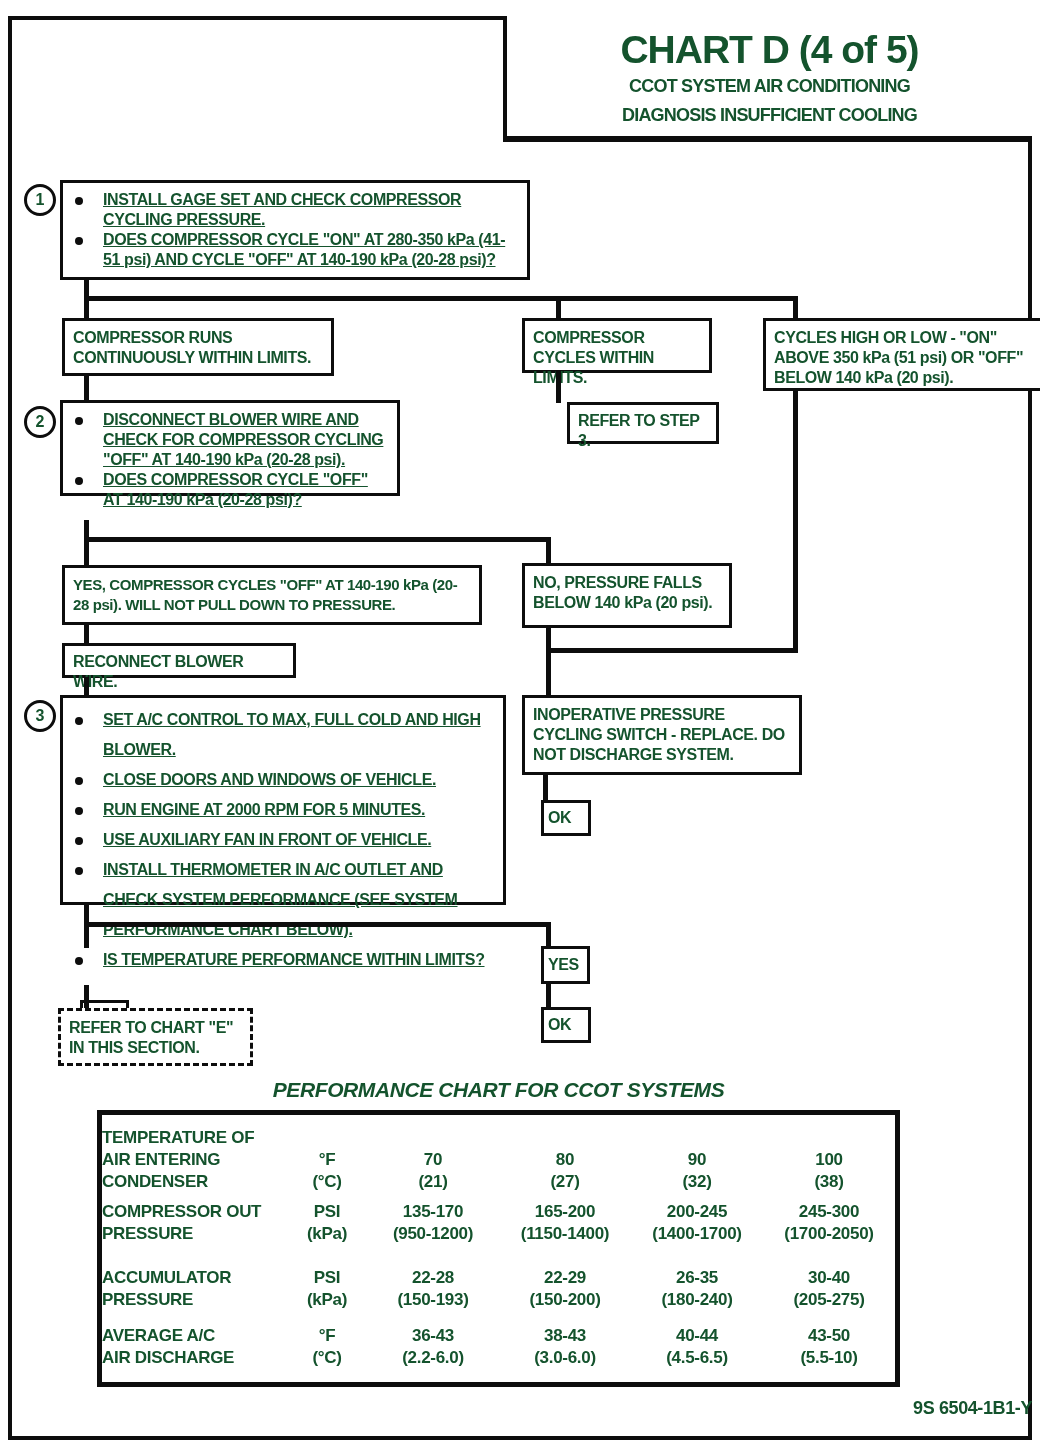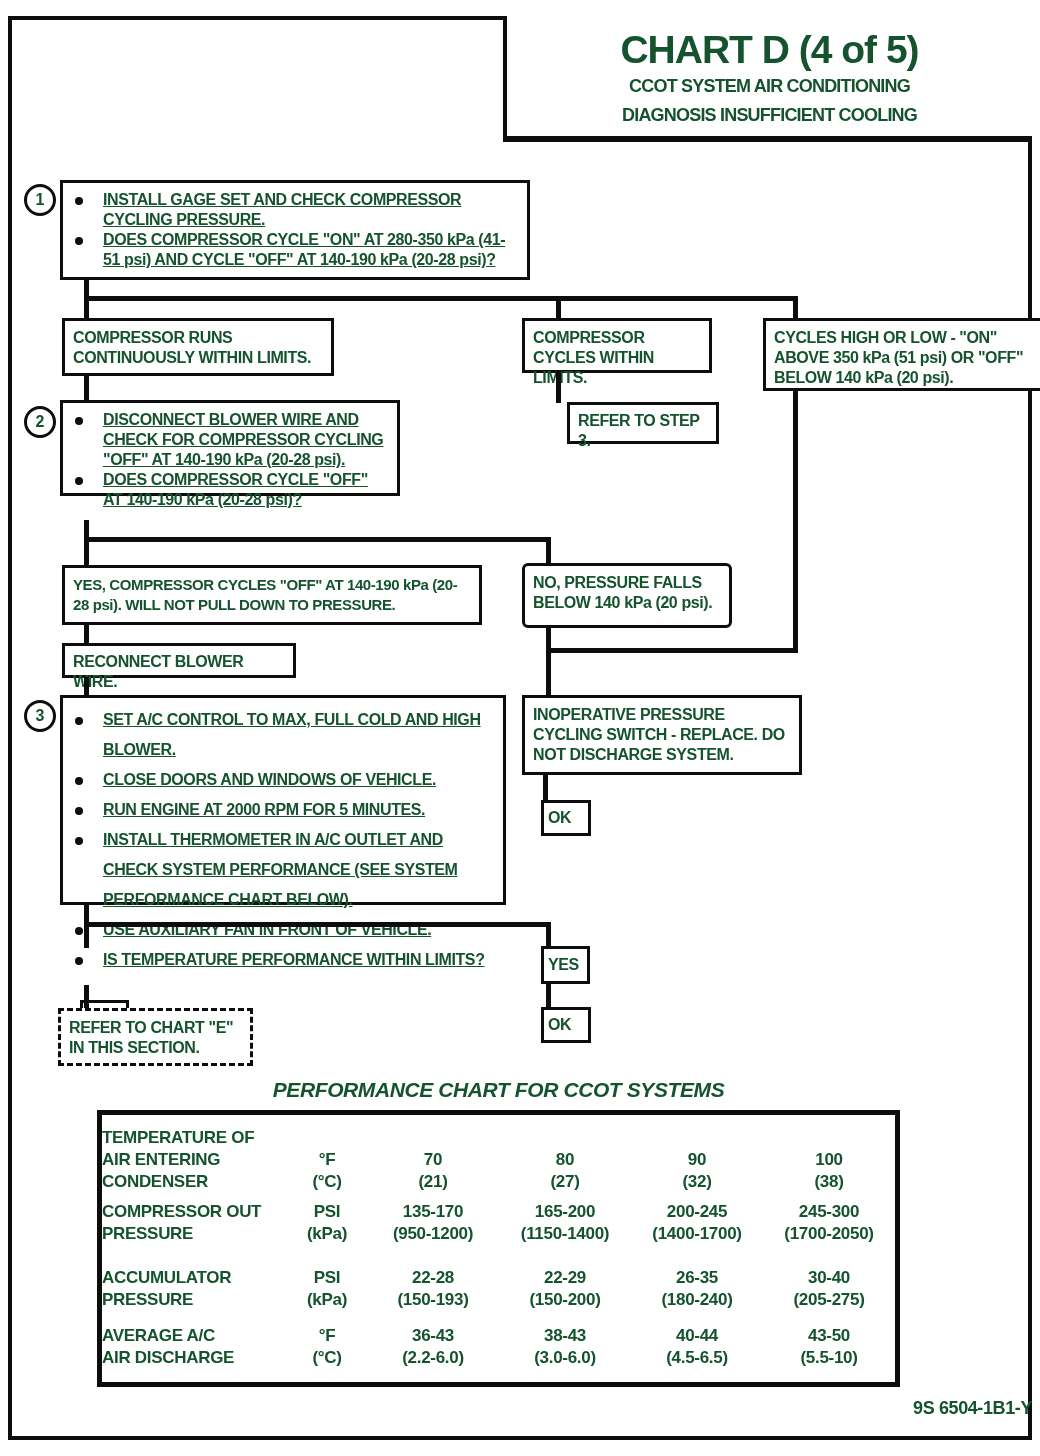--- a/index.html
+++ b/index.html
@@ -124,21 +124,21 @@
   </div>
 
   <div class="conn" style="left:84px; top:520px; width:5px; height:20px;"></div>
   <div class="conn" style="left:84px; top:537px; width:467px; height:5px;"></div>
   <div class="conn" style="left:84px; top:540px; width:5px; height:25px;"></div>
   <div class="conn" style="left:546px; top:540px; width:5px; height:23px;"></div>
 
   <div class="fbox" style="left:62px; top:565px; width:420px; height:60px; font-size:15px;">
     <span>YES, COMPRESSOR CYCLES "OFF" AT 140-190 kPa (20-28 psi).  WILL NOT PULL DOWN TO PRESSURE.</span>
   </div>
-  <div class="fbox" style="left:522px; top:563px; width:210px; height:65px;border-radius:6px;">
+  <div class="fbox" style="left:522px; top:563px; width:210px; height:65px;">
     <span>NO, PRESSURE FALLS BELOW 140 kPa (20 psi).</span>
   </div>
 
   <div class="conn" style="left:84px; top:624px; width:5px; height:19px;"></div>
   <div class="fbox" style="left:62px; top:643px; width:234px; height:35px; padding:6px 8px;">
     <span>RECONNECT BLOWER WIRE.</span>
   </div>
   <div class="conn" style="left:84px; top:677px; width:5px; height:18px;"></div>
 
   <div class="conn" style="left:546px; top:627px; width:5px; height:68px;"></div>
@@ -152,25 +152,25 @@
     <div class="bullet-row">
       <span class="bullet-col"><span class="dot"></span></span>
       <span class="bullet-text">CLOSE DOORS AND WINDOWS OF VEHICLE.</span>
     </div>
     <div class="bullet-row">
       <span class="bullet-col"><span class="dot"></span></span>
       <span class="bullet-text">RUN ENGINE AT 2000 RPM FOR 5 MINUTES.</span>
     </div>
     <div class="bullet-row">
       <span class="bullet-col"><span class="dot"></span></span>
+      <span class="bullet-text">USE AUXILIARY FAN IN FRONT OF VEHICLE.</span>
+    </div>
+    <div class="bullet-row">
+      <span class="bullet-col"><span class="dot"></span></span>
       <span class="bullet-text">INSTALL THERMOMETER IN A/C OUTLET AND CHECK SYSTEM PERFORMANCE (SEE SYSTEM PERFORMANCE CHART BELOW).</span>
-    </div>
-    <div class="bullet-row">
-      <span class="bullet-col"><span class="dot"></span></span>
-      <span class="bullet-text">USE AUXILIARY FAN IN FRONT OF VEHICLE.</span>
     </div>
     <div class="bullet-row">
       <span class="bullet-col"><span class="dot"></span></span>
       <span class="bullet-text">IS TEMPERATURE PERFORMANCE WITHIN LIMITS?</span>
     </div>
   </div>
 
   <div class="fbox" style="left:522px; top:695px; width:280px; height:80px;">
     <span>INOPERATIVE PRESSURE CYCLING SWITCH - REPLACE.  DO NOT DISCHARGE SYSTEM.</span>
   </div>

